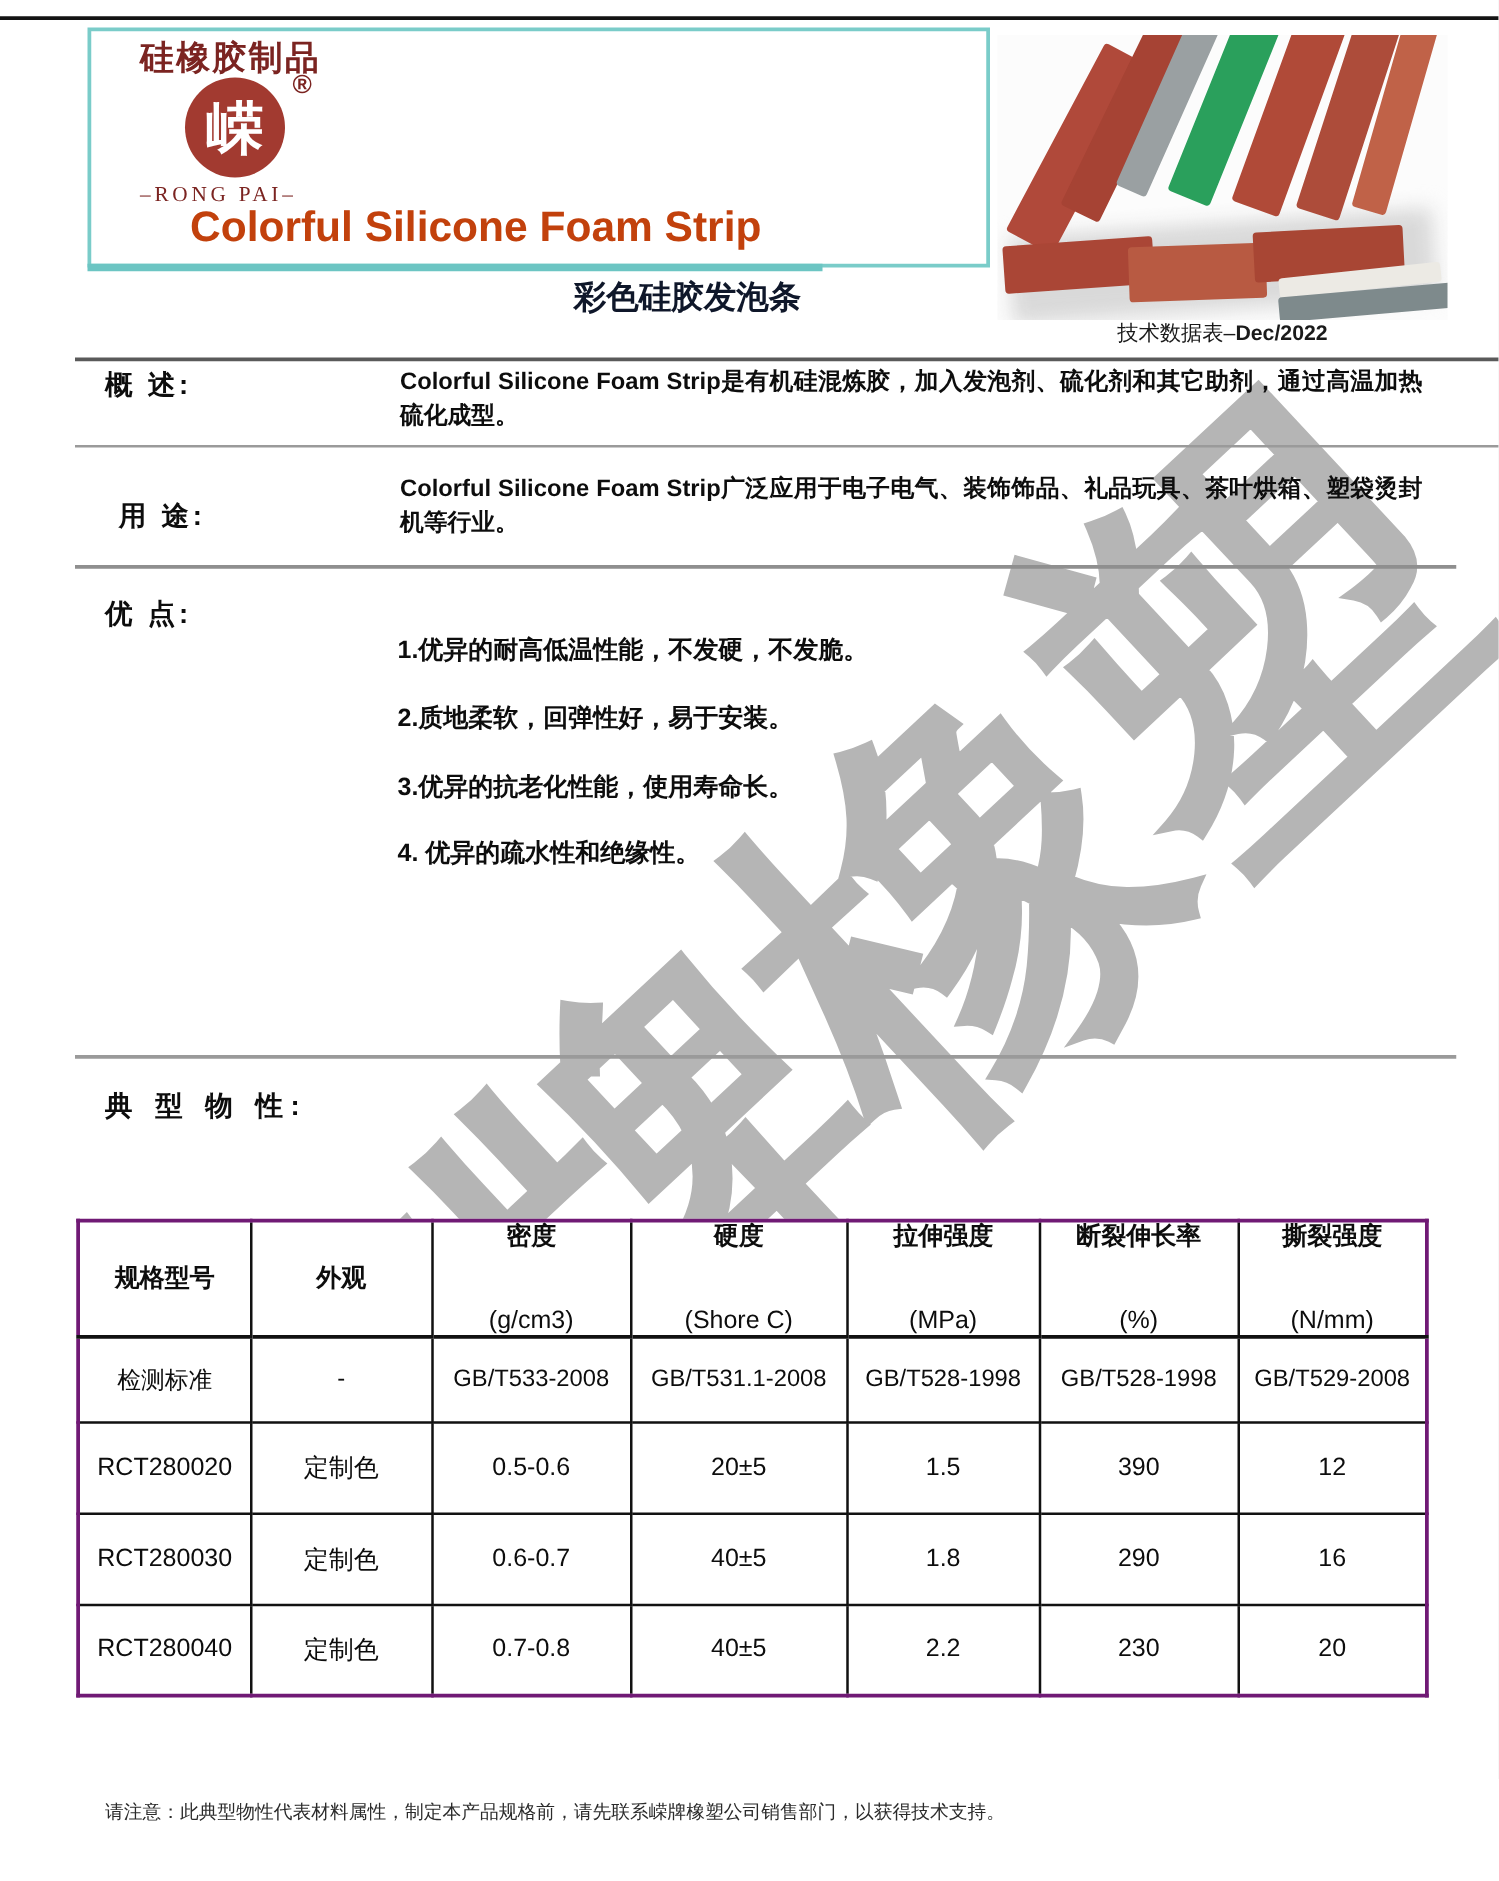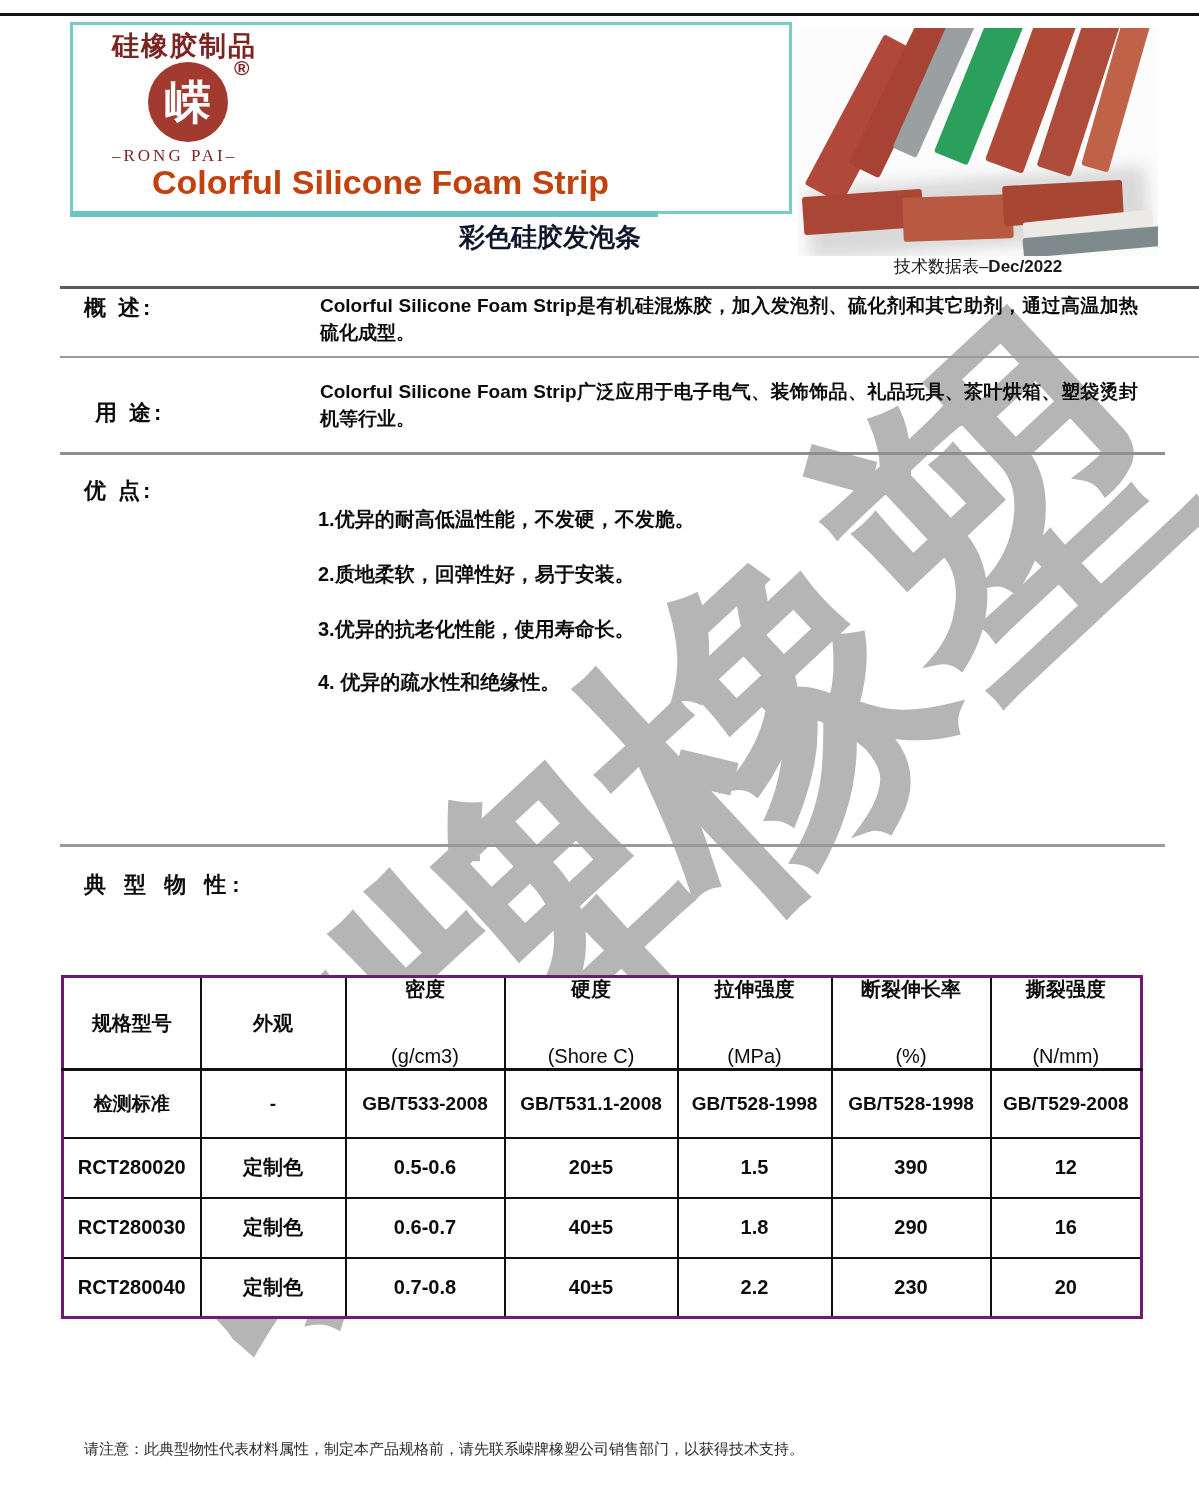--- a/index.html
+++ b/index.html
@@ -42,22 +42,22 @@
     font-size:330px; font-weight:700; color:#b5b5b5; letter-spacing:-8px; white-space:nowrap;
     transform:rotate(-43deg); z-index:1; }
 
   
   .props-table { position:absolute; left:61px; top:975px; width:1079px; border-collapse:collapse; table-layout:fixed; background:#fff; z-index:3; }
   .props-table th, .props-table td { border:2px solid #111; text-align:center; vertical-align:middle; padding:0; color:#0d0d0d; overflow:hidden; }
   .props-table { border:3px solid #701a75; }
   .props-table tr.hdr   { height:58px; }
   .props-table tr.hdr th { border-bottom:3px solid #111; font-size:20px; font-weight:700; line-height:1.15; }
   .props-table tr.stds  { height:68px; }
-  .props-table tr.spec  { height:60px; }
-  .props-table td { font-size:20px; font-weight:700; white-space:nowrap; }
+  .props-table tr.spec  { height:73px; }
+  .props-table td { font-size:20px; font-weight:400; white-space:nowrap; }
   .props-table tr.stds td { font-size:19px; }
   .th-sub:empty { display:none; }
   .th-sub { display:block; font-weight:400;margin-top:44px; }
 
   .footer-note { position:absolute; left:84px; top:1440px; font-size:15px; font-weight:500; color:#2b2b2b; z-index:2; white-space:nowrap;text-align:right; }
 </style>
 </head>
 <body>
 
 <div class="page">

